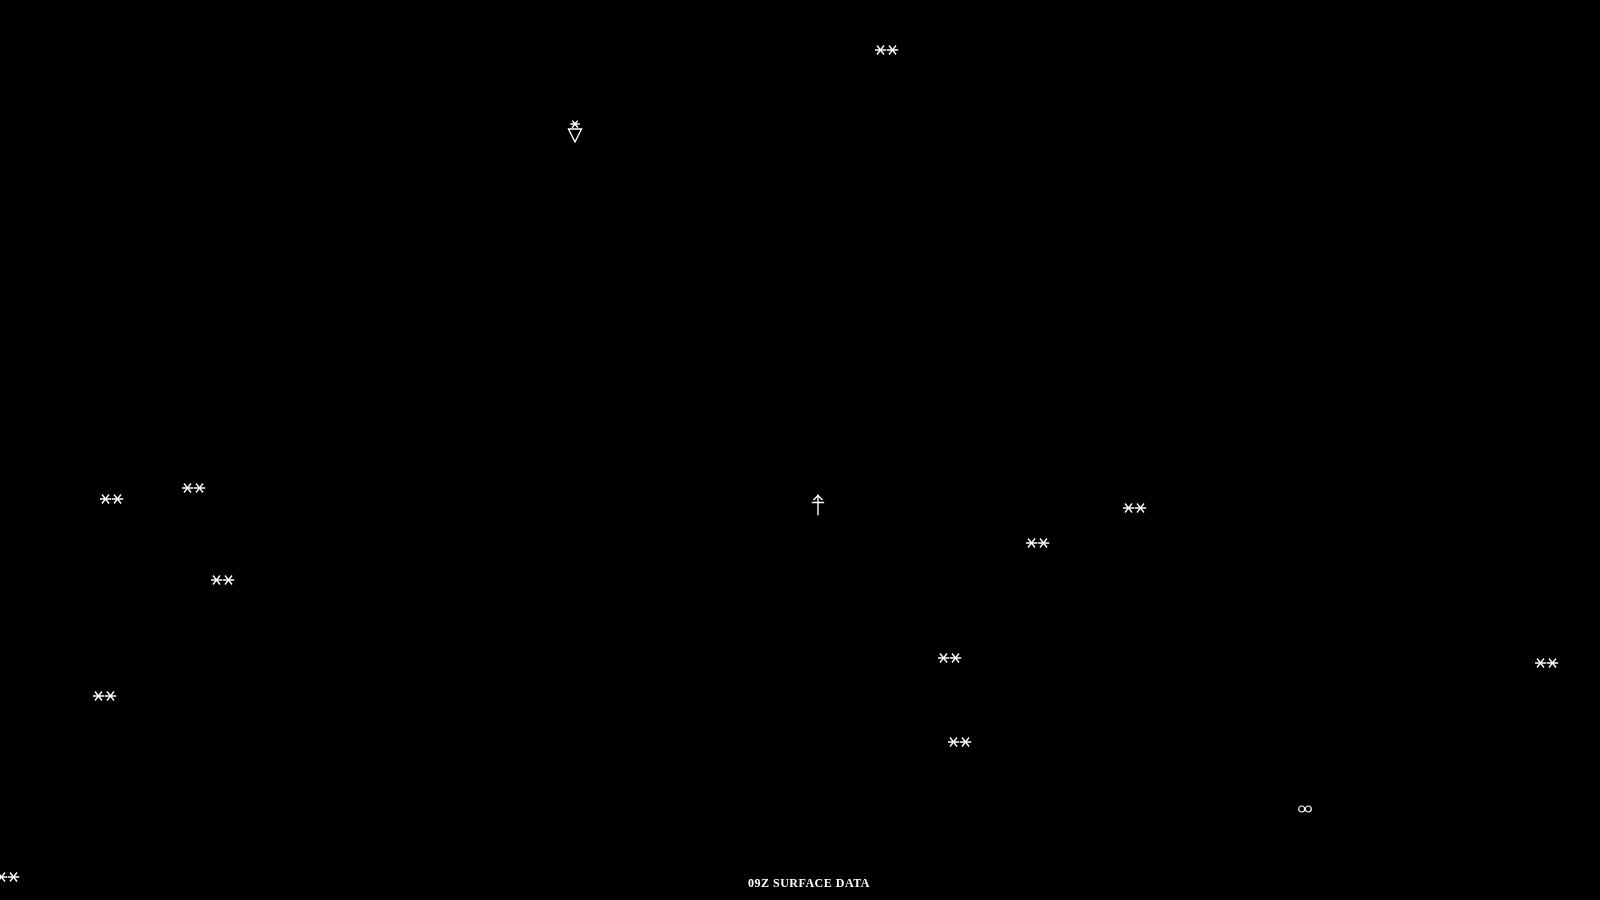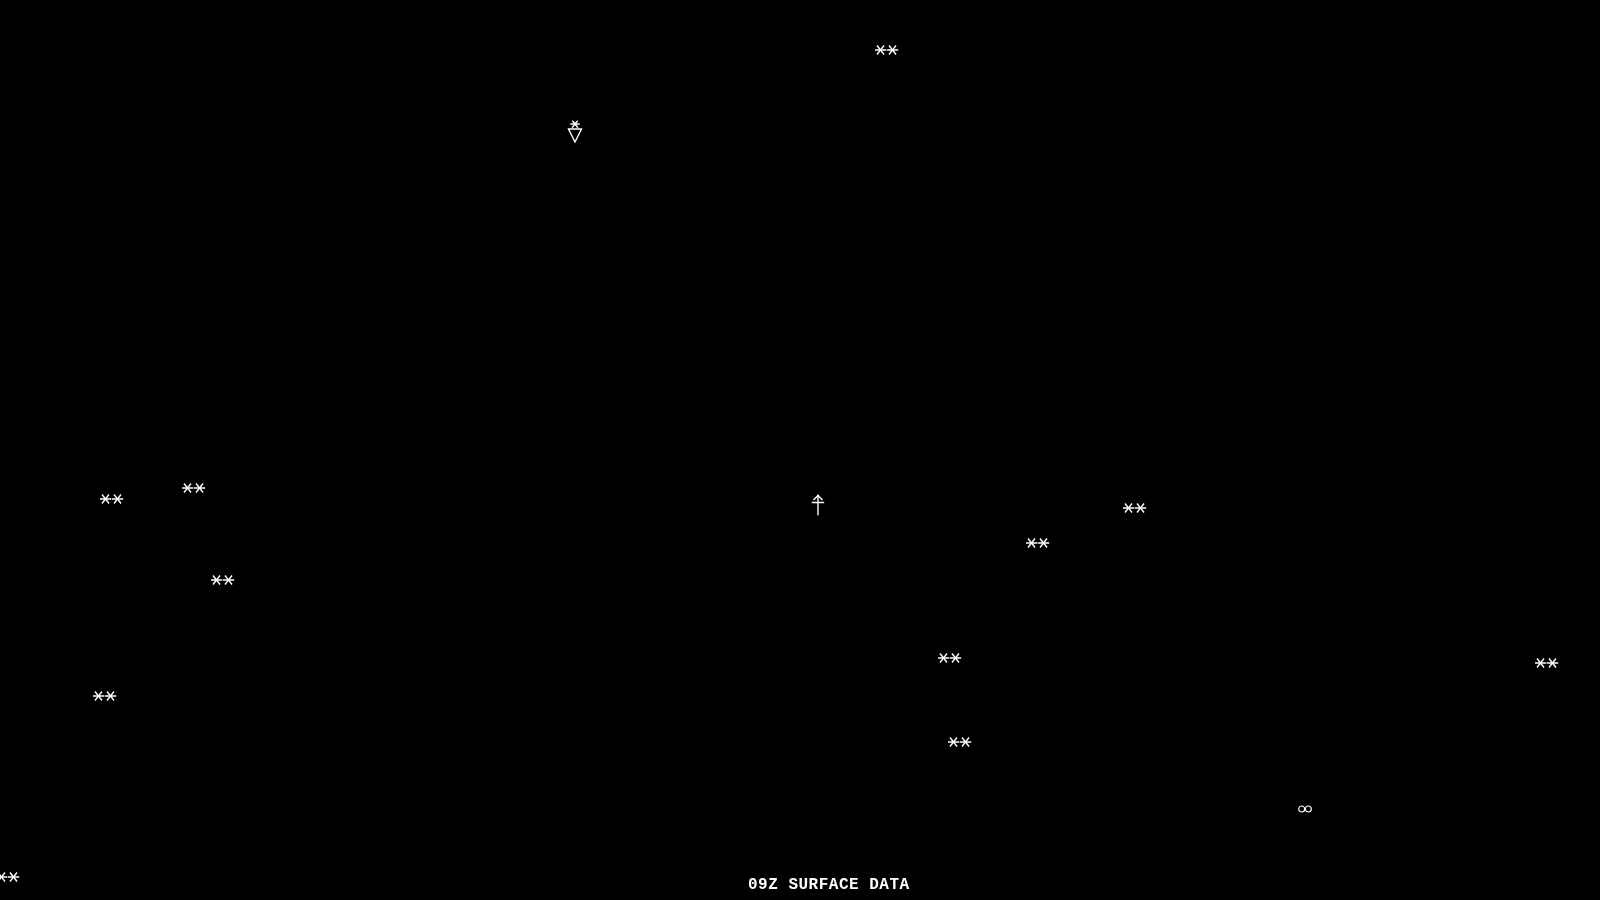--- a/index.html
+++ b/index.html
@@ -23,22 +23,22 @@
     color: #ffffff;
   }
   .station svg {
     display: block;
   }
   .map-caption {
     position: absolute;
     left: 748px;
     top: 876px;
     color: #ffffff;
-    font-family: Liberation Mono, monospace;
-    font-size: 16px;
+    font-family: Liberation Serif, serif;
+    font-size: 12px;
     font-weight: bold;
     letter-spacing: 0.5px;
     white-space: pre;
   }
 </style>
 </head>
 <body>
 
 <div class="map-canvas">
   <div id="stations-layer">

